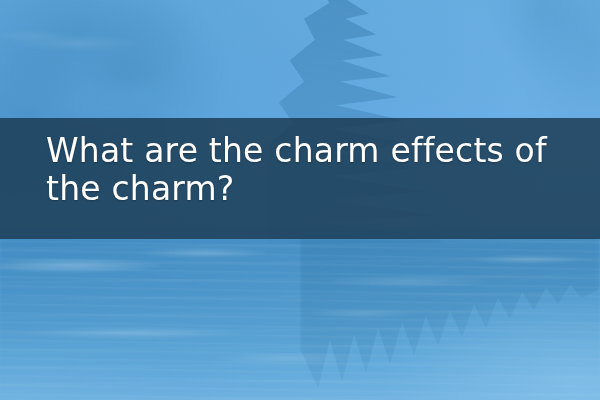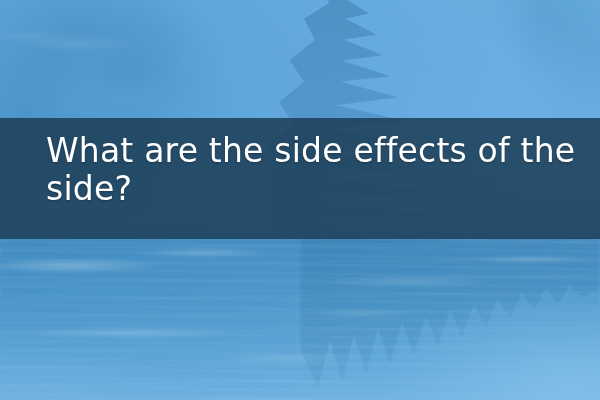--- a/index.html
+++ b/index.html
@@ -230,16 +230,16 @@
     <div class="layer-trees-right"></div>
     <div class="layer-reflection"></div>
     <div class="layer-reflection-trees"></div>
     <div class="layer-ripples"></div>
     <div class="layer-wisps"></div>
     <div class="layer-glow"></div>
     <div class="layer-tint"></div>
   </div>
 
   <div class="banner">
-    <p class="banner-text">What are the side effects of the side?</p>
+    <p class="banner-text">What are the charm effects of the charm?</p>
   </div>
 
 </div>
 
 </body></html>

